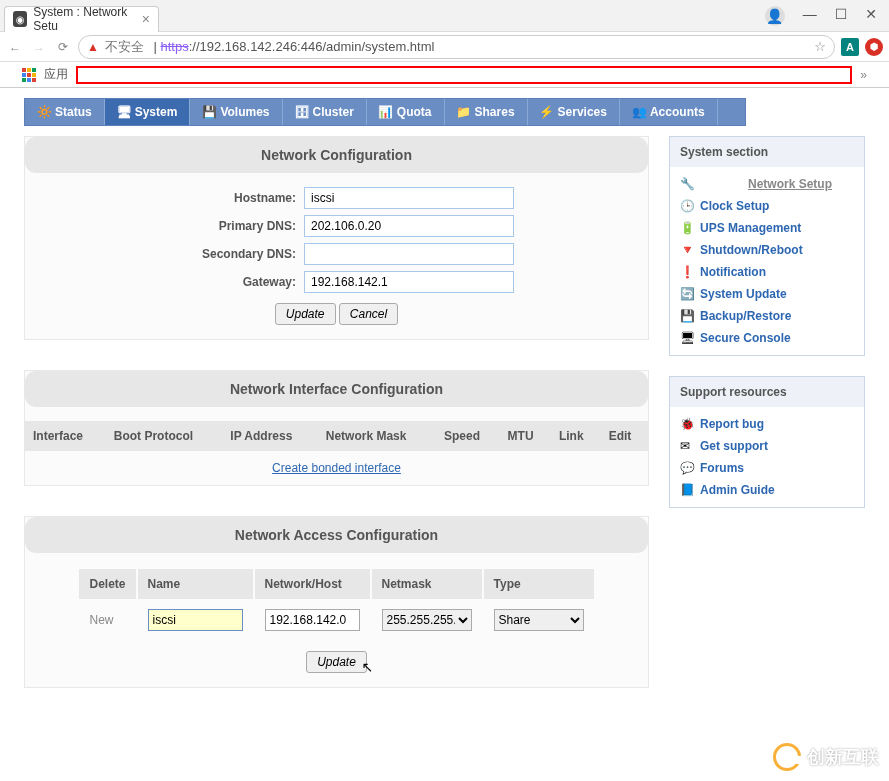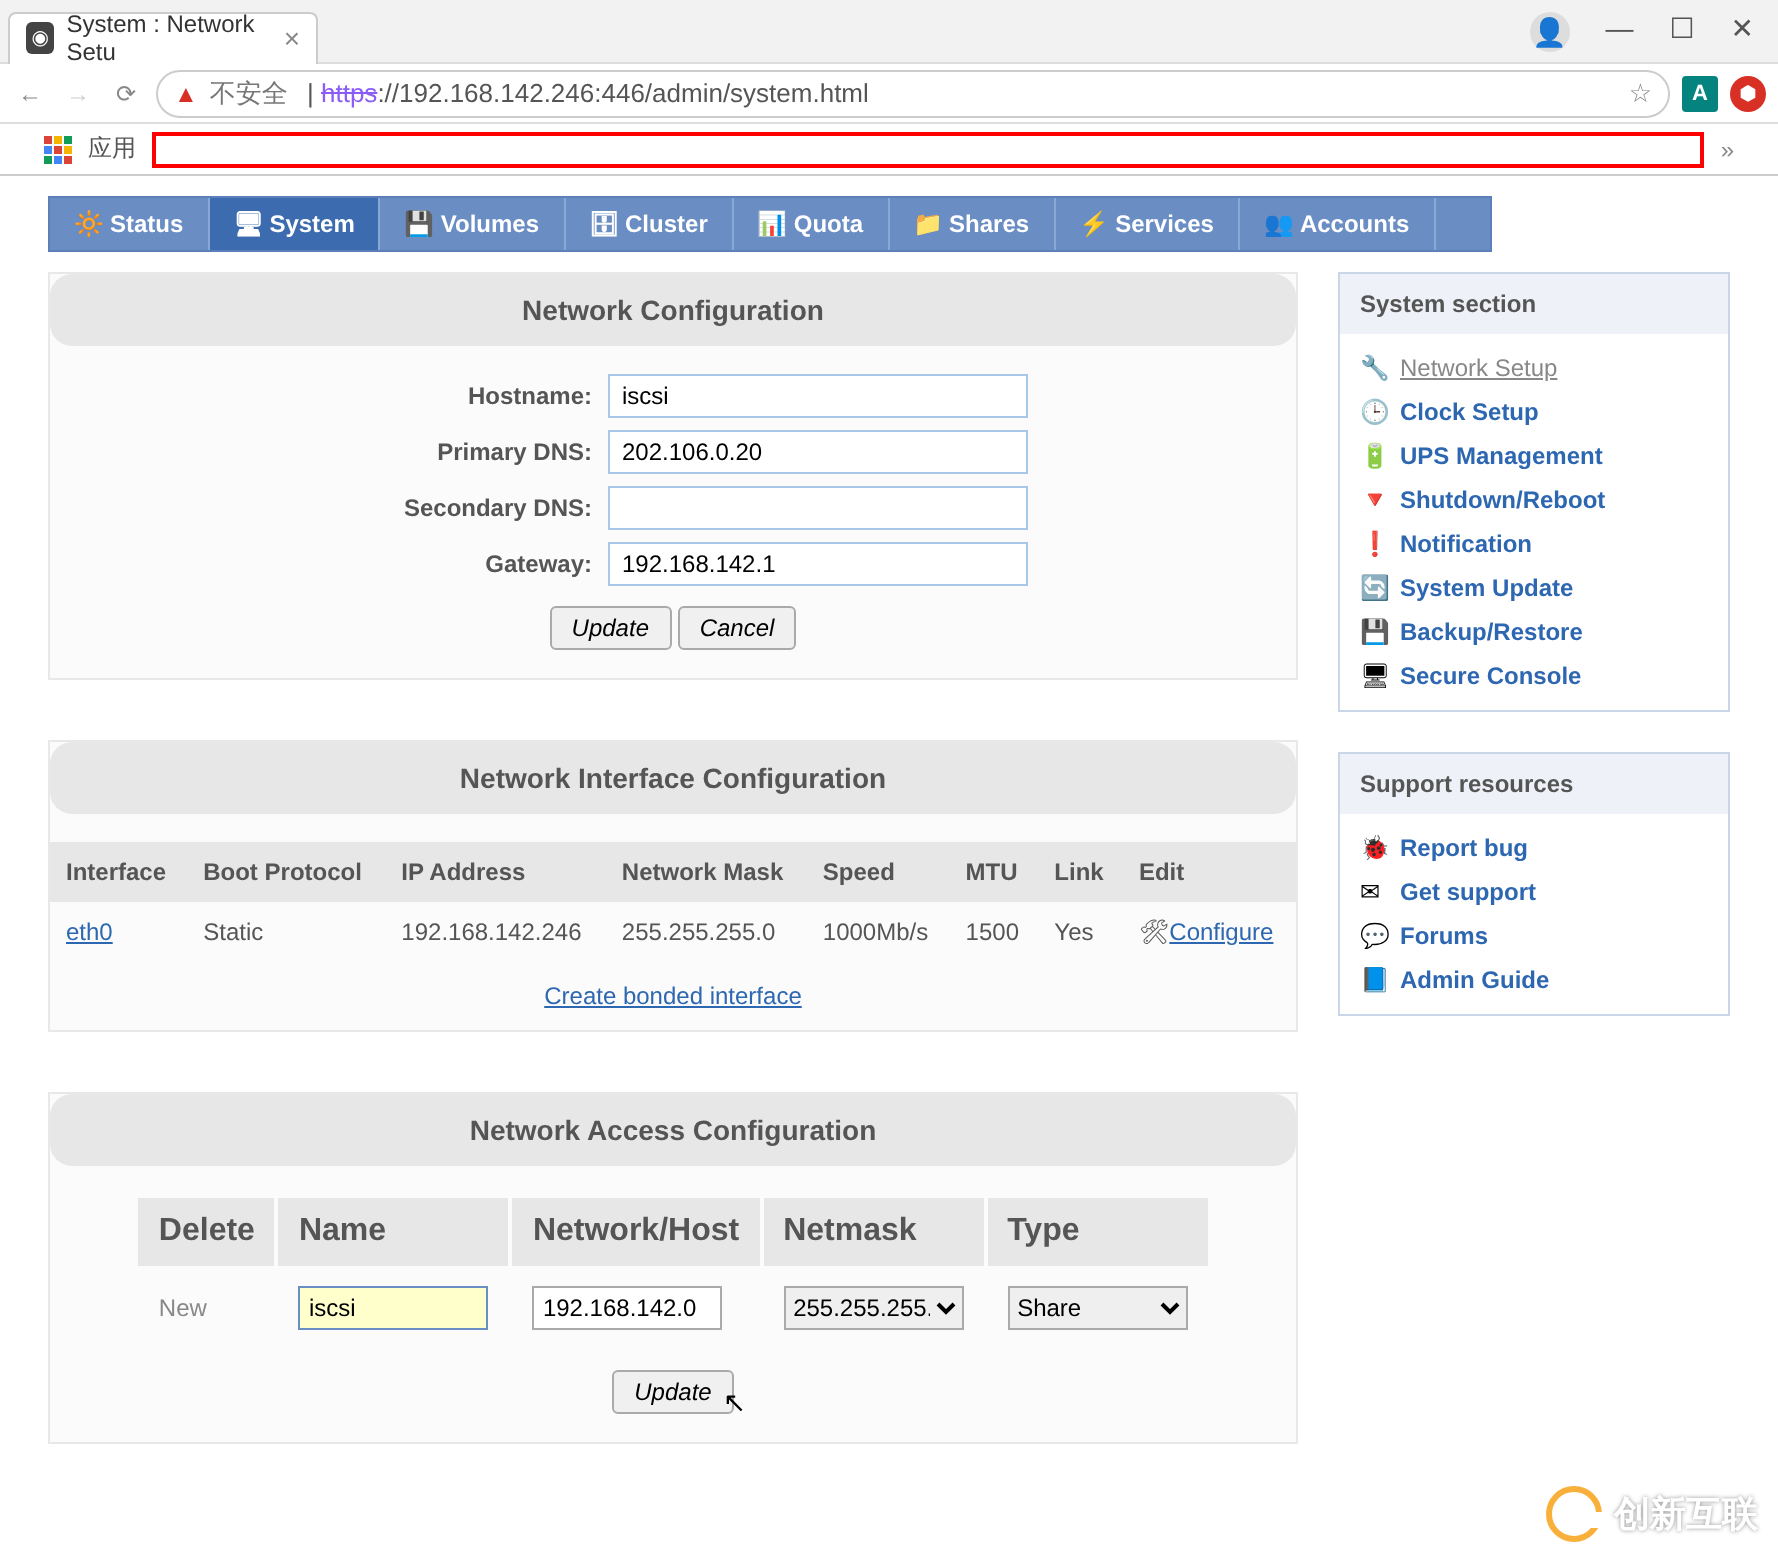--- a/index.html
+++ b/index.html
@@ -40,31 +40,31 @@
   .form-row label{width:110px;text-align:right;font-weight:bold;color:#555;padding-right:8px;font-size:12px;margin-left:35px;}
   .form-row input{width:210px;height:22px;border:1px solid #a9c8e8;padding:2px 6px;font-size:12px;}
   .btn{background:#f0f0f0;border:1px solid #aaa;border-radius:3px;padding:3px 10px;font-size:12px;cursor:pointer;font-style:italic;}
   .btn-row{text-align:center;margin-top:10px;}
   table.nic{width:100%;border-collapse:collapse;font-size:12px;}
   table.nic th{background:#e7e7e7;text-align:left;padding:8px 8px;color:#555;font-weight:bold;}
   table.nic td{padding:8px 8px;color:#555;}
   .link{color:#2e67b1;text-decoration:underline;cursor:pointer;}
   .centered-link{text-align:center;padding:10px;}
   .nac-table{margin:0 auto;}
-  .nac-table th{background:#e7e7e7;padding:8px 10px;color:#555;text-align:left;font-size:16px;}
+  .nac-table th{background:#e7e7e7;padding:8px 10px;color:#555;text-align:left;font-size:12px;}
   .nac-table td{padding:8px 10px;}
   .nac-table input{width:95px;height:22px;border:1px solid #aaa;padding:2px 4px;font-size:12px;}
   .nac-table input.hl{background:#ffffcc;border:1px solid #6a8dc4;}
   .nac-table select{width:90px;height:22px;border:1px solid #aaa;font-size:12px;}
   .sidebox{border:1px solid #c8d6e8;margin-bottom:20px;}
   .sidebox h3{background:#eef2f8;padding:8px 10px;font-size:12px;color:#555;font-weight:bold;}
   .sidebox ul{list-style:none;padding:6px 0;}
   .sidebox li{padding:4px 10px;display:flex;align-items:center;gap:6px;}
   .sidebox li a{color:#2e67b1;font-weight:bold;font-size:12px;text-decoration:none;}
-  .sidebox li.current a{color:#888;text-decoration:underline;font-weight:normal;}
+  .sidebox li.current a{color:#888;text-decoration:underline;font-weight:bold;margin-left:48px;}
   .li-ico{width:14px;height:14px;display:inline-block;}
   .watermark{position:fixed;right:10px;bottom:10px;display:flex;align-items:center;gap:6px;opacity:.9;}
   .wm-c{width:28px;height:28px;border:3px solid #f9a825;border-radius:50%;position:relative;}
   .wm-c::after{content:"";position:absolute;right:-3px;top:10px;width:8px;height:8px;background:#fff;}
   .wm-txt{color:#fff;font-weight:bold;font-size:18px;text-shadow:0 0 2px #888;}
   .cursor{position:absolute;left:360px;top:745px;font-size:14px;}
 </style>
 </head>
 <body>
 
@@ -184,30 +184,20 @@
           <tbody>
               <tr>
             <th>Interface</th>
             <th>Boot Protocol</th>
             <th>IP Address</th>
             <th>Network Mask</th>
             <th>Speed</th>
             <th>MTU</th>
             <th>Link</th>
             <th>Edit</th>
-          </tr>
-          <tr>
-            <td><span class="link">eth0</span></td>
-            <td>Static</td>
-            <td>192.168.142.246</td>
-            <td>255.255.255.0</td>
-            <td>1000Mb/s</td>
-            <td>1500</td>
-            <td>Yes</td>
-            <td><span>🛠</span><span class="link">Configure</span></td>
           </tr>
         </tbody>
           </table>
         <div class="centered-link"><span class="link">Create bonded interface</span></div>
       </div>
 
       <div class="section">
         <h2>Network Access Configuration</h2>
         <table class="nac-table">
           <tbody>

